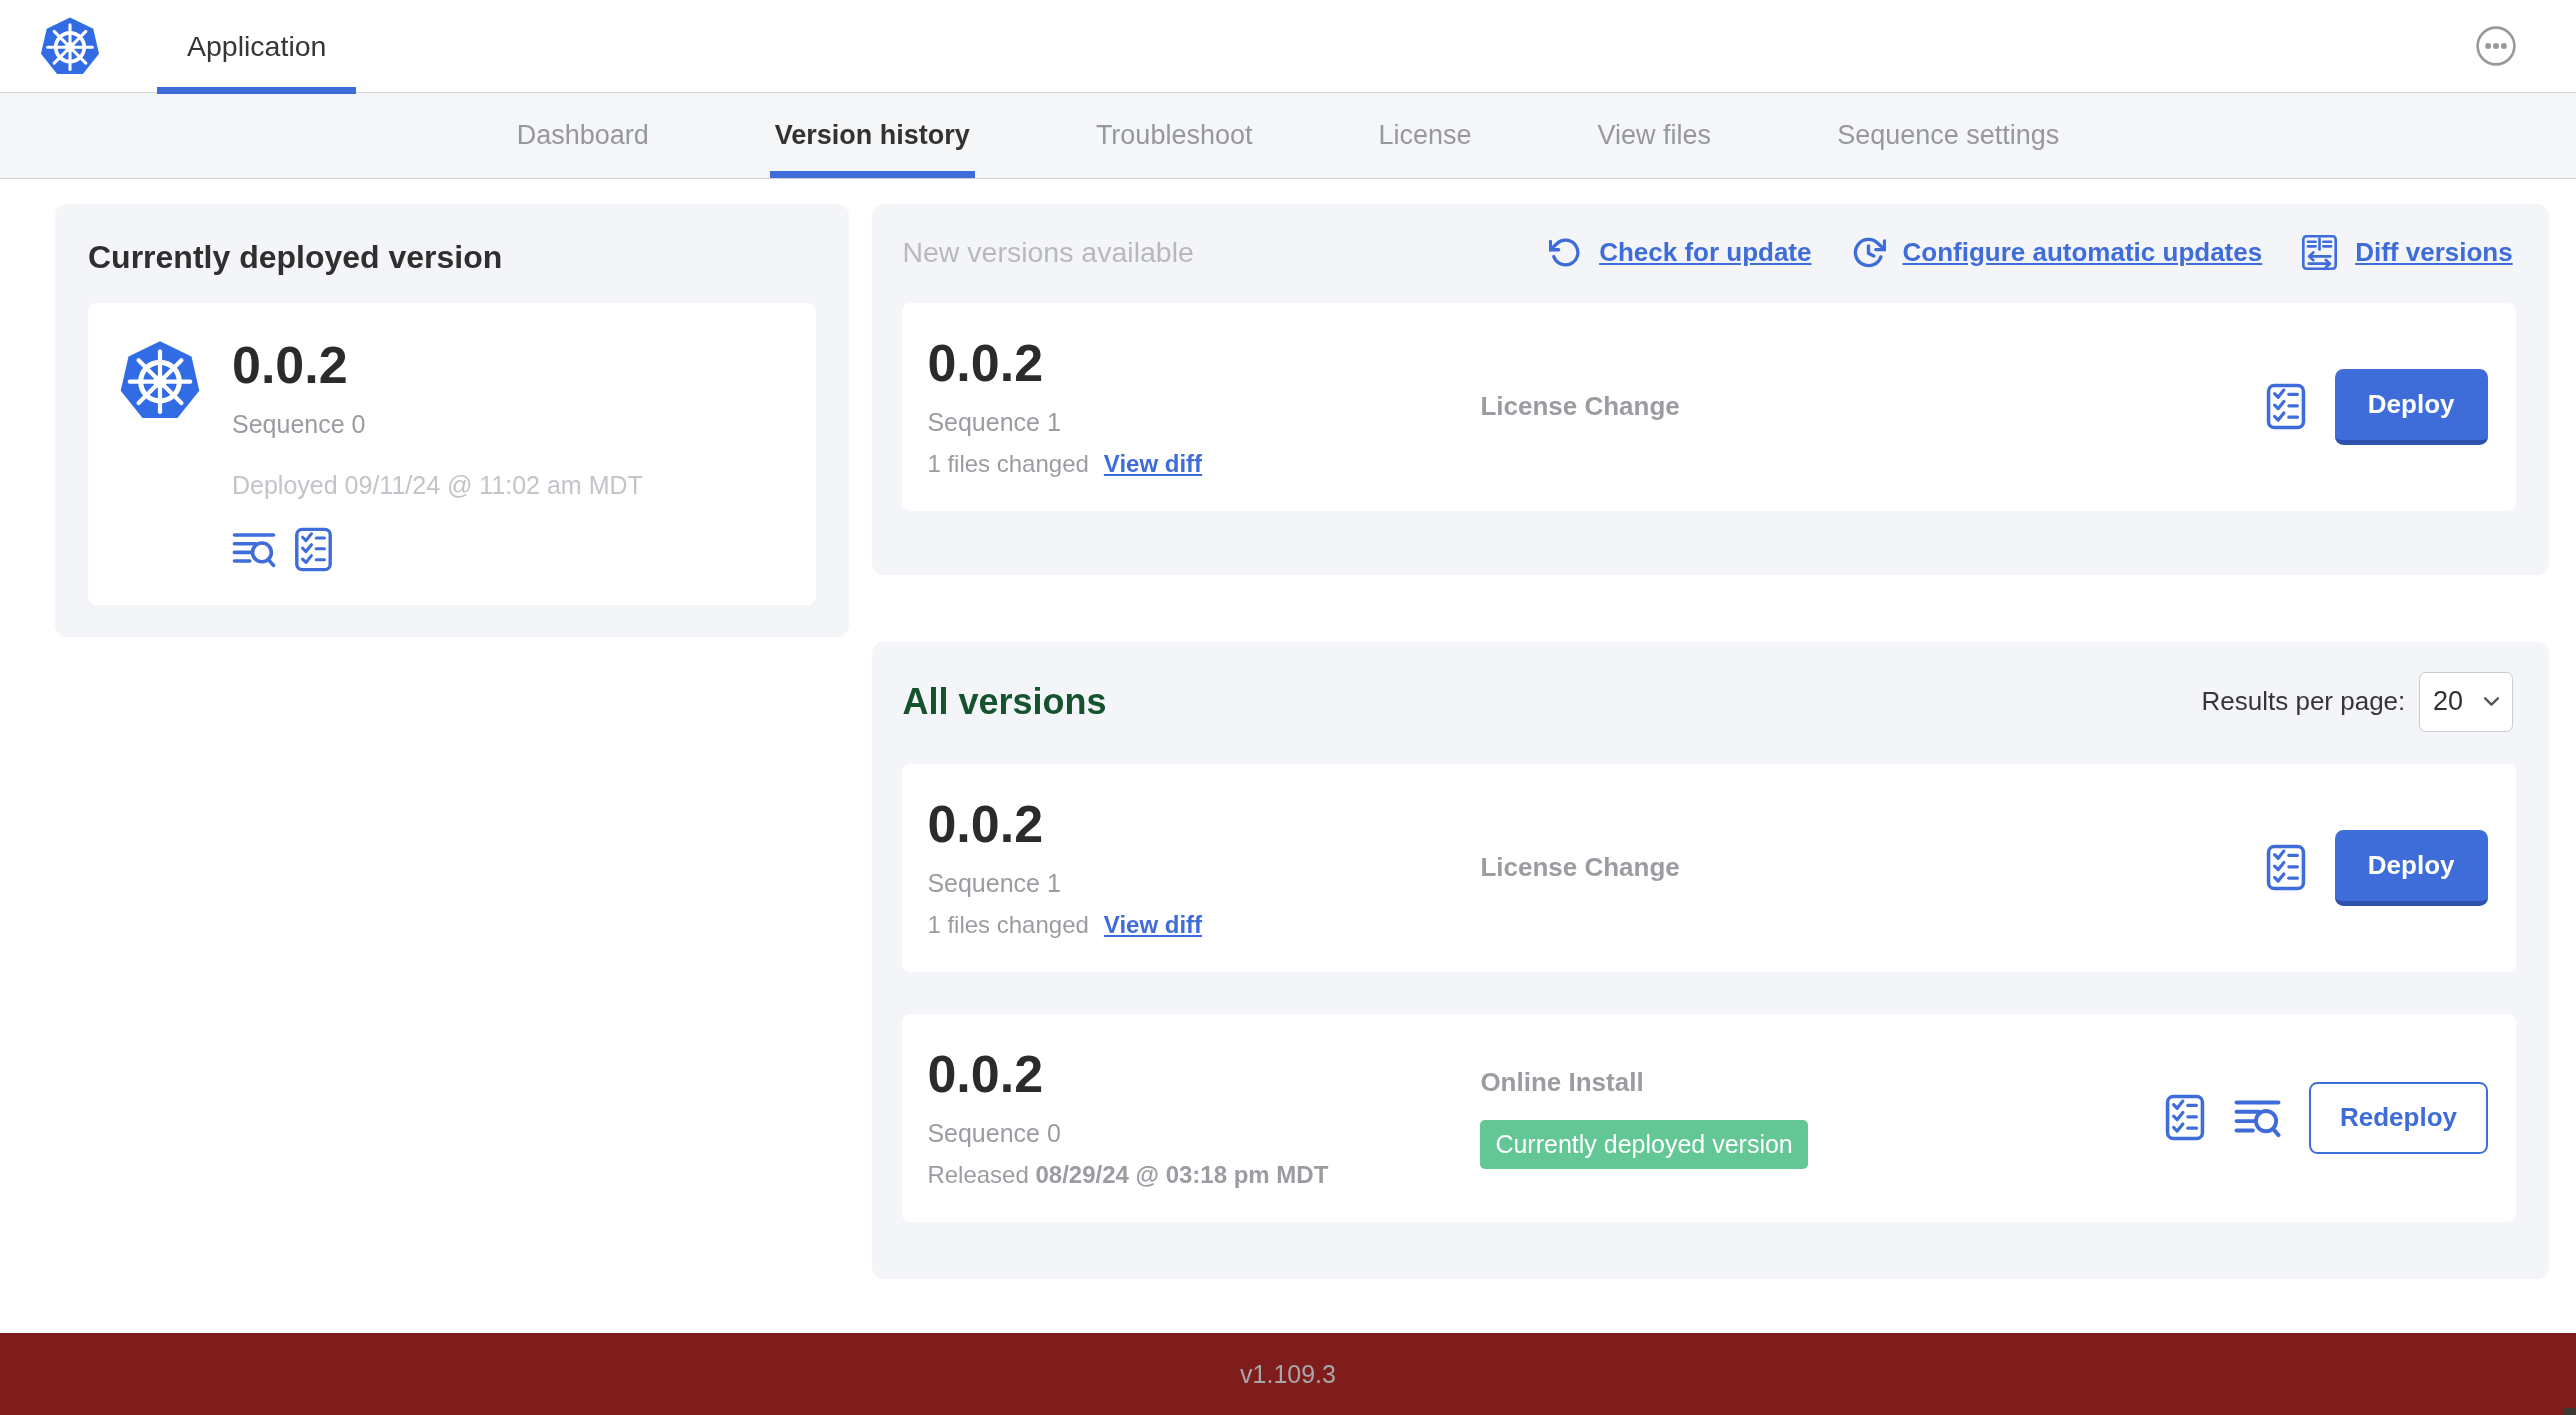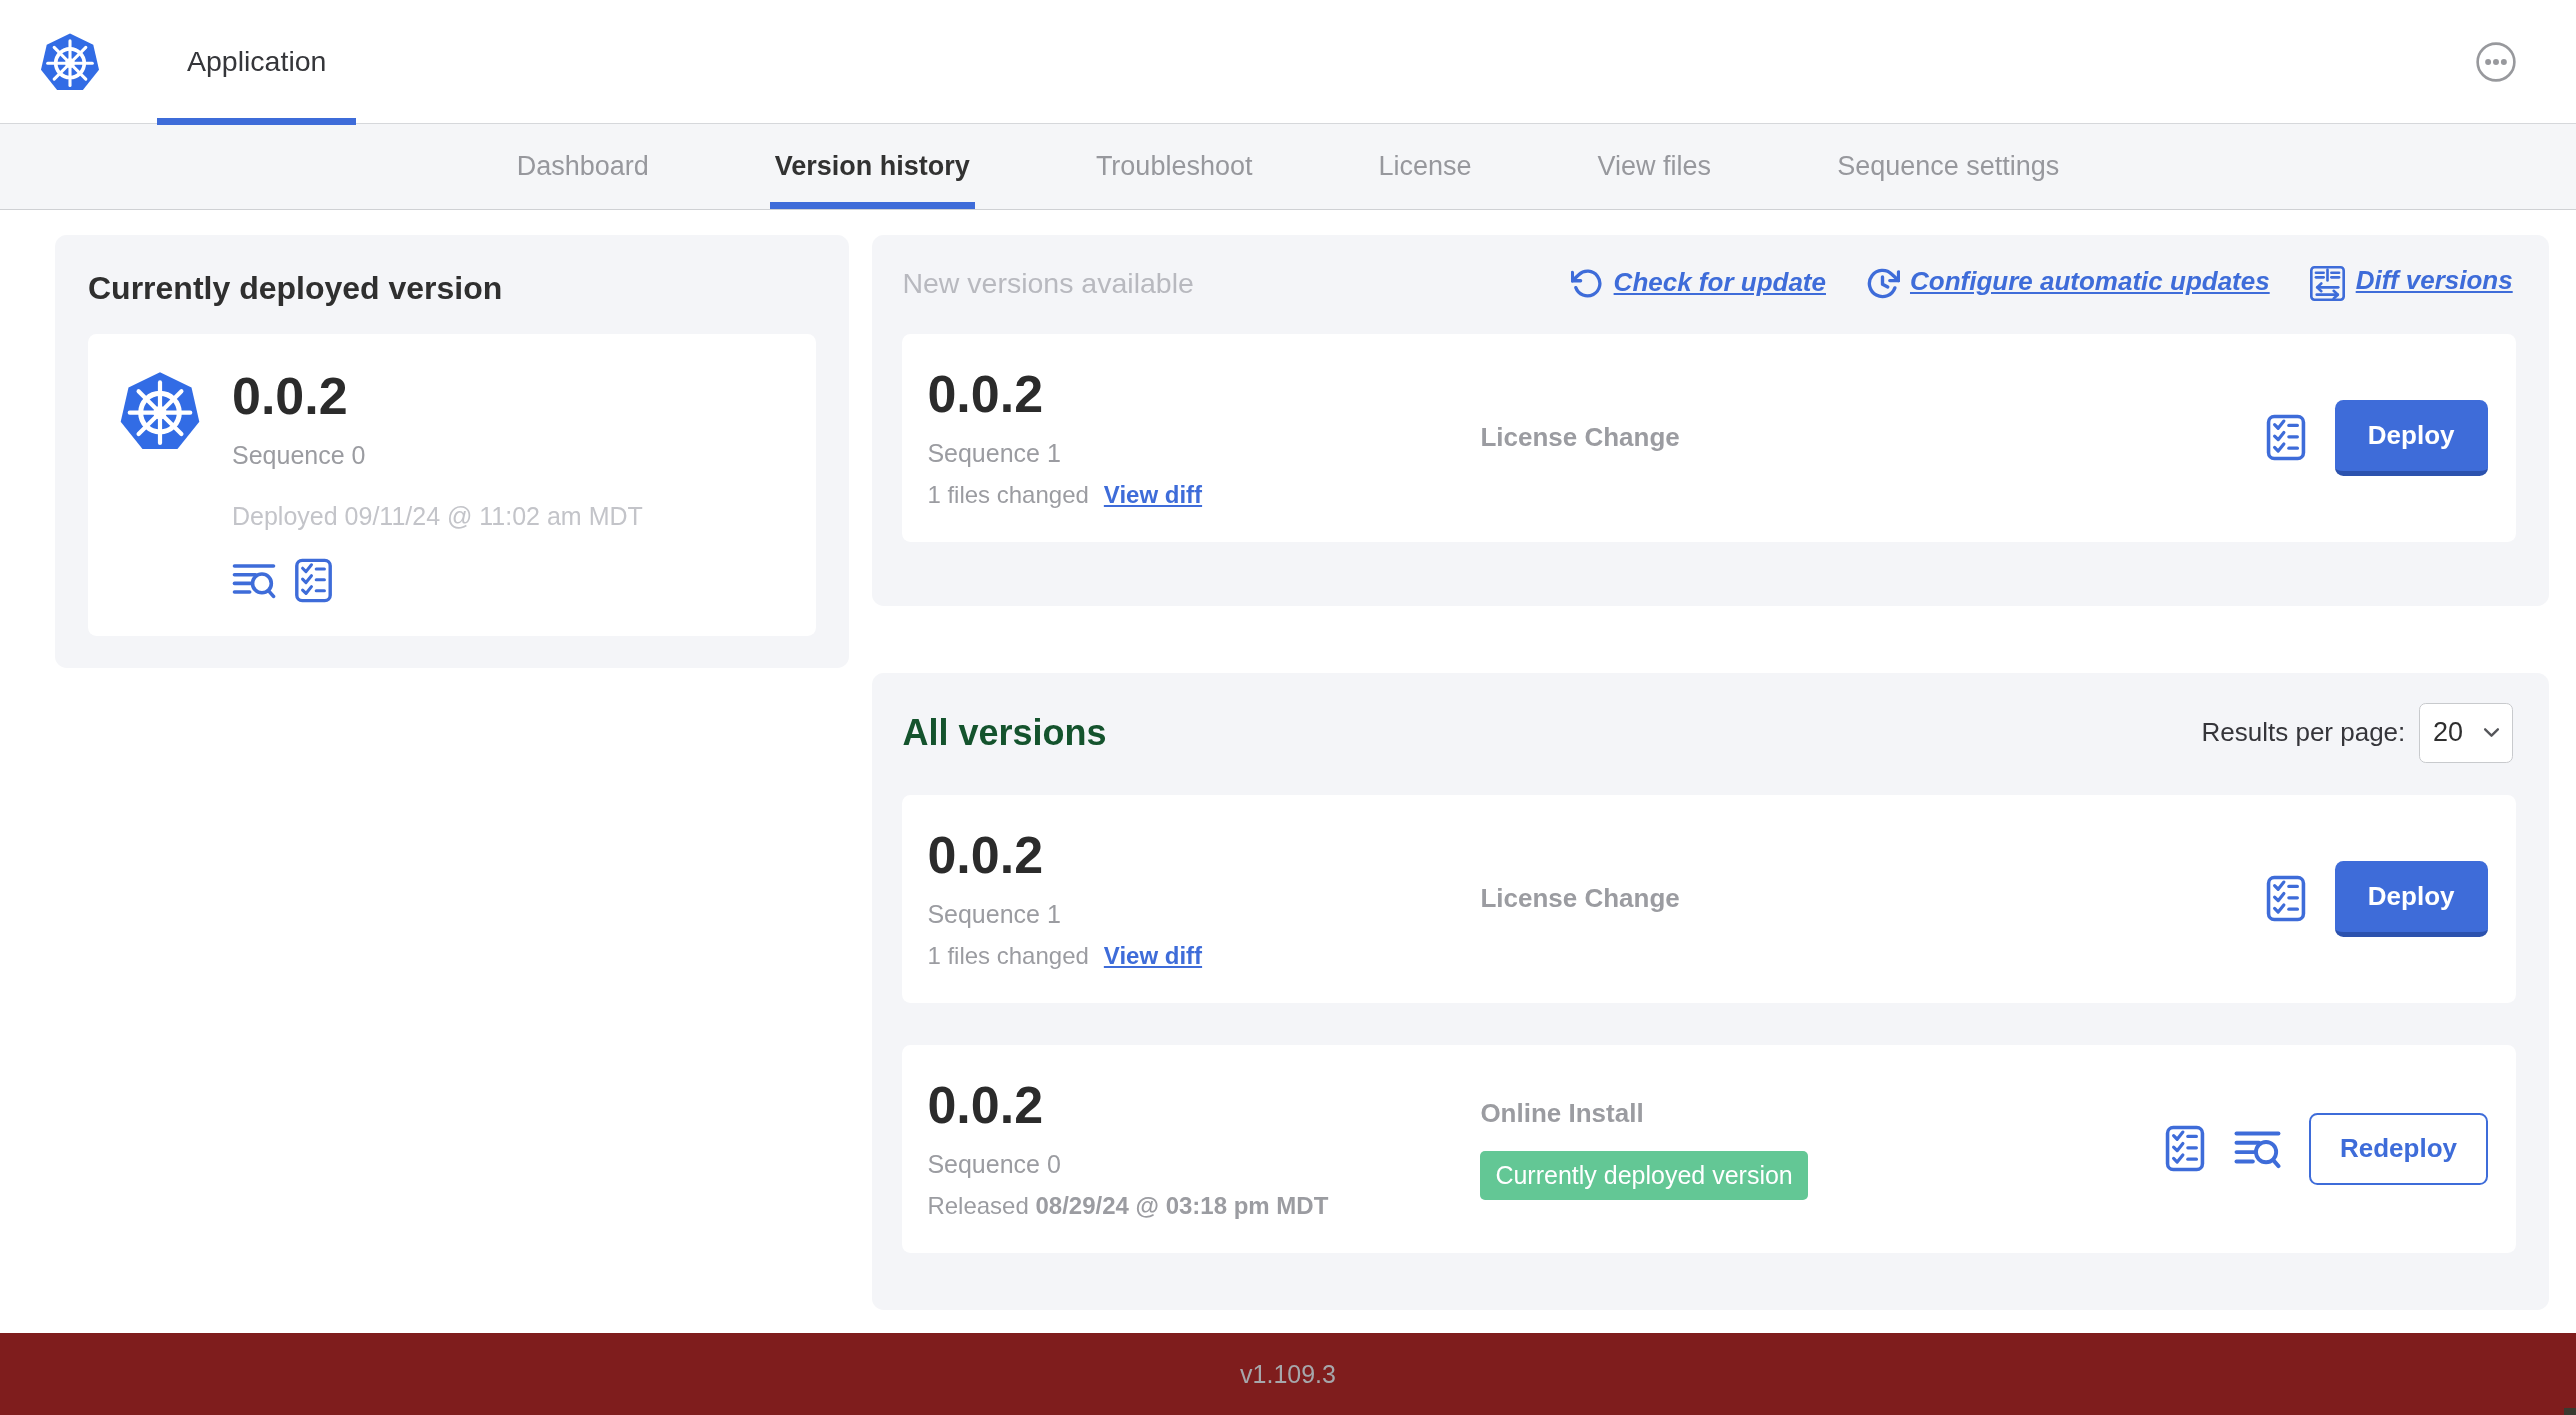--- a/index.html
+++ b/index.html
@@ -6,21 +6,21 @@
   html,body { width: 2576px; height: 1415px; }
   body {
     font-family: "Liberation Sans", sans-serif;
     background: #ffffff;
     color: #323232;
     position: relative;
     overflow: hidden;
   }
   
   .app-header {
-    height: 124px;
+    height: 93px;
     display: flex;
     align-items: center;
     background: #ffffff;
     border-bottom: 1.7px solid #d6d8db;
     position: relative;
   }
   .logo-wrap { margin-left: 37px; width: 65px; height: 65px; display:flex; align-items:center; justify-content:center; }
   .app-tab {
     margin-left: 55px;
     height: 100%;
@@ -108,21 +108,21 @@
   .section.all-versions { margin-top: 67px; padding-bottom: 57px; }
   .section-head {
     display: flex;
     align-items: center;
     justify-content: space-between;
     padding-right: 3.3px;
   }
   .section-title-gray { font-size: 28.5px; color: #b8b9bf; }
   .section-title-dark { font-size: 36px; font-weight: 700; color: #14532d; }
   .head-links { display: flex; align-items: center; gap: 39px; }
-  .head-link { display: flex; gap: 10px; cursor: pointer; font-style: italic; }
+  .head-link { display: flex; align-items: center; gap: 17px; cursor: pointer; }
   .head-link span {
     font-size: 26px; font-weight: 600; color: #3E6CD9; text-decoration: underline;
   }
   .results-wrap { display: flex; align-items: center; gap: 13.4px; }
   .results-label { font-size: 26px; color: #35353a; }
   .fake-select {
     background: #ffffff;
     border: 1.7px solid #c8cacd;
     border-radius: 6.7px;
     min-width: 94px;

